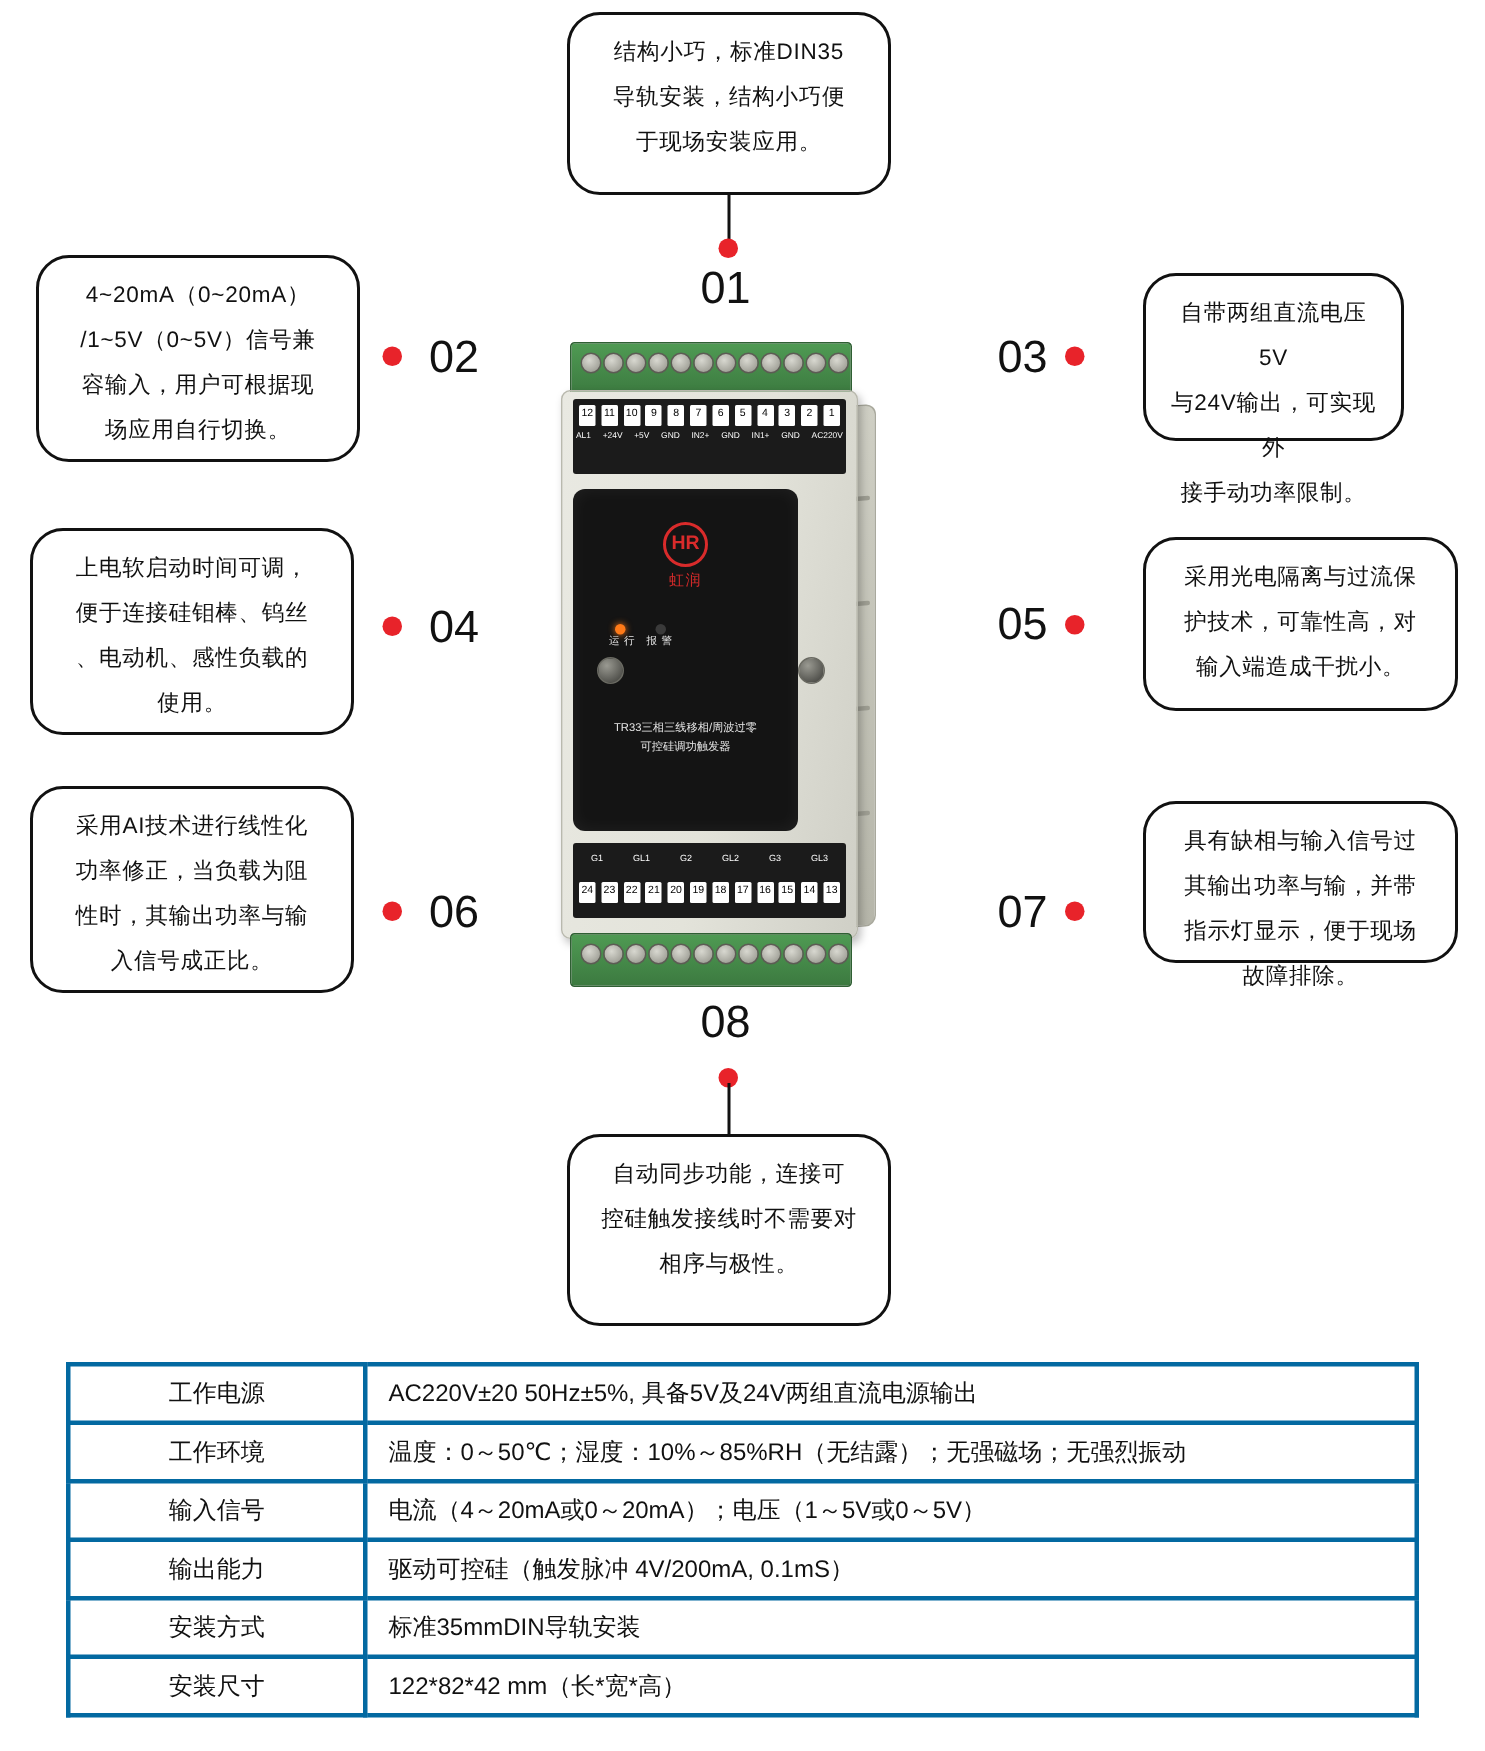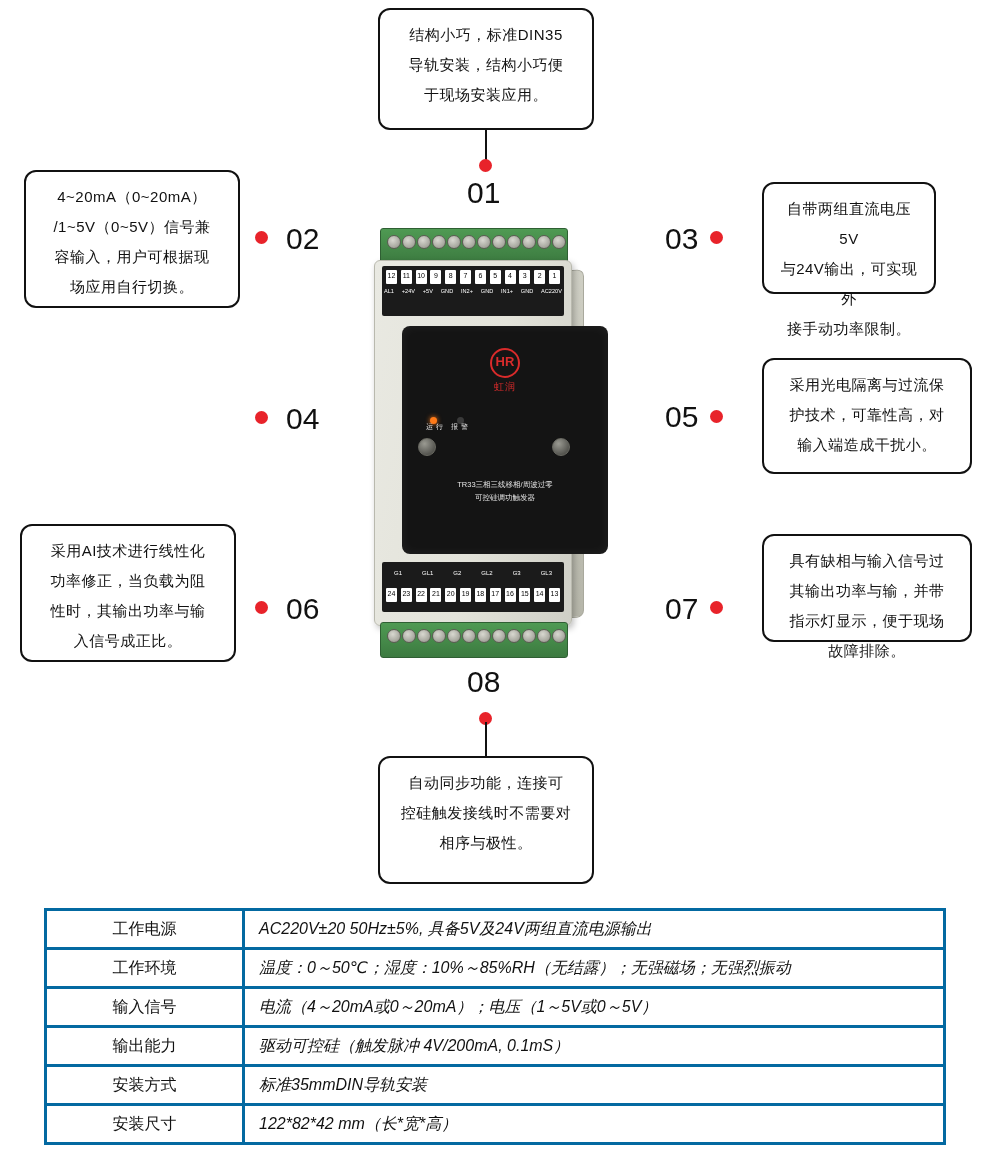--- a/index.html
+++ b/index.html
@@ -10,21 +10,21 @@
     color:#111;
     position:relative;
     overflow:hidden;
   }
   .stage{position:relative;width:990px;height:1167px;}
 
   
   .bubble{
     position:absolute;
     border:2px solid #111;
-    border-radius:12px;
+    border-radius:22px;
     background:#fff;
     box-sizing:border-box;
     padding:10px 14px;
     font-size:15px;
     line-height:30px;
     text-align:center;
     letter-spacing:.5px;
   }
   .bubble span{display:block;}
 
@@ -98,24 +98,23 @@
     display:flex;justify-content:space-between;
     font-size:5.6px;color:#fff;
   }
   .pinlab{
     position:absolute;left:2px;top:8px;width:178px;
     display:flex;justify-content:space-around;
     font-size:6px;color:#fff;
   }
 
   .faceplate{
-    position:absolute;left:30px;top:104px;width:206px;height:228px;
+    position:absolute;left:30px;top:104px;width:150px;height:228px;
     background:#141414;border-radius:8px;
     box-shadow:inset 0 0 12px rgba(255,255,255,.06);
-    margin-left:20px;
   }
   .logo{
     position:absolute;left:50%;top:22px;transform:translateX(-50%);
     text-align:center;
   }
   .logo .ring{
     width:26px;height:26px;border-radius:50%;
     border:2px solid #d92b2b;margin:0 auto;
     color:#d92b2b;font-size:13px;line-height:24px;font-weight:bold;
   }
@@ -142,21 +141,21 @@
     position:absolute;left:44px;top:908px;width:902px;
     border-collapse:collapse;
     font-size:16px;
   }
   .spec td{
     border:3px solid #0369a1;
     padding:7px 10px;
     height:22px;
   }
   .spec td.k{width:175px;text-align:center;}
-  .spec td.v{text-align:left;padding-left:14px;font-style:italic;}
+  .spec td.v{text-align:left;padding-left:14px;}
 </style>
 </head>
 <body>
 
 <div class="stage">
 
   <div class="bubble" style="left:378px;top:8px;width:216px;height:122px;">
     <span>结构小巧，标准DIN35</span>
     <span>导轨安装，结构小巧便</span>
     <span>于现场安装应用。</span>
@@ -175,20 +174,26 @@
   <div class="num" style="left:286px;top:222px;">02</div>
 
   <div class="bubble" style="left:762px;top:182px;width:174px;height:112px;">
     <span>自带两组直流电压5V</span>
     <span>与24V输出，可实现外</span>
     <span>接手动功率限制。</span>
   </div>
   <div class="num" style="left:665px;top:222px;">03</div>
   <div class="dot" style="left:710px;top:231px;"></div>
 
+  <div class="bubble" style="left:20px;top:352px;width:216px;height:138px;">
+    <span>上电软启动时间可调，</span>
+    <span>便于连接硅钼棒、钨丝</span>
+    <span>、电动机、感性负载的</span>
+    <span>使用。</span>
+  </div>
   <div class="dot" style="left:255px;top:411px;"></div>
   <div class="num" style="left:286px;top:402px;">04</div>
 
   <div class="bubble" style="left:762px;top:358px;width:210px;height:116px;">
     <span>采用光电隔离与过流保</span>
     <span>护技术，可靠性高，对</span>
     <span>输入端造成干扰小。</span>
   </div>
   <div class="num" style="left:665px;top:400px;">05</div>
   <div class="dot" style="left:710px;top:410px;"></div>

